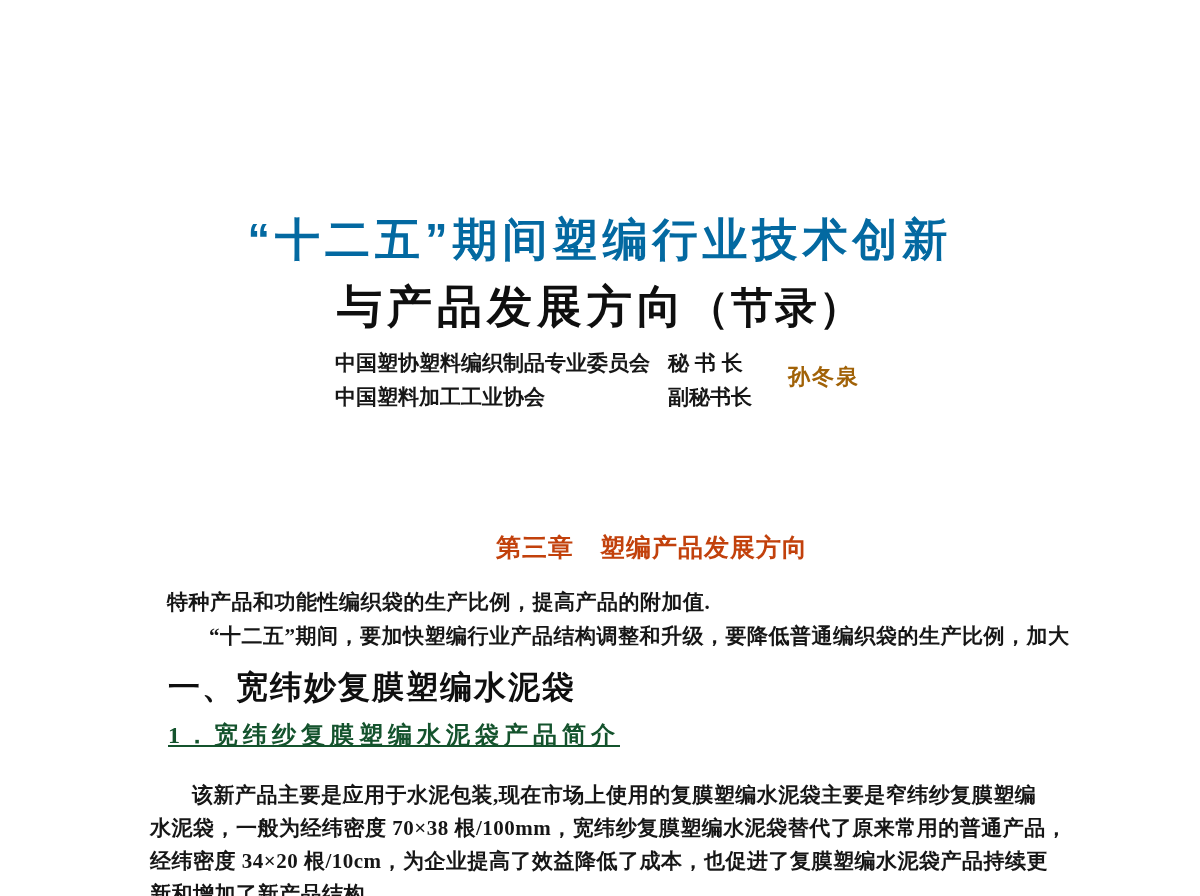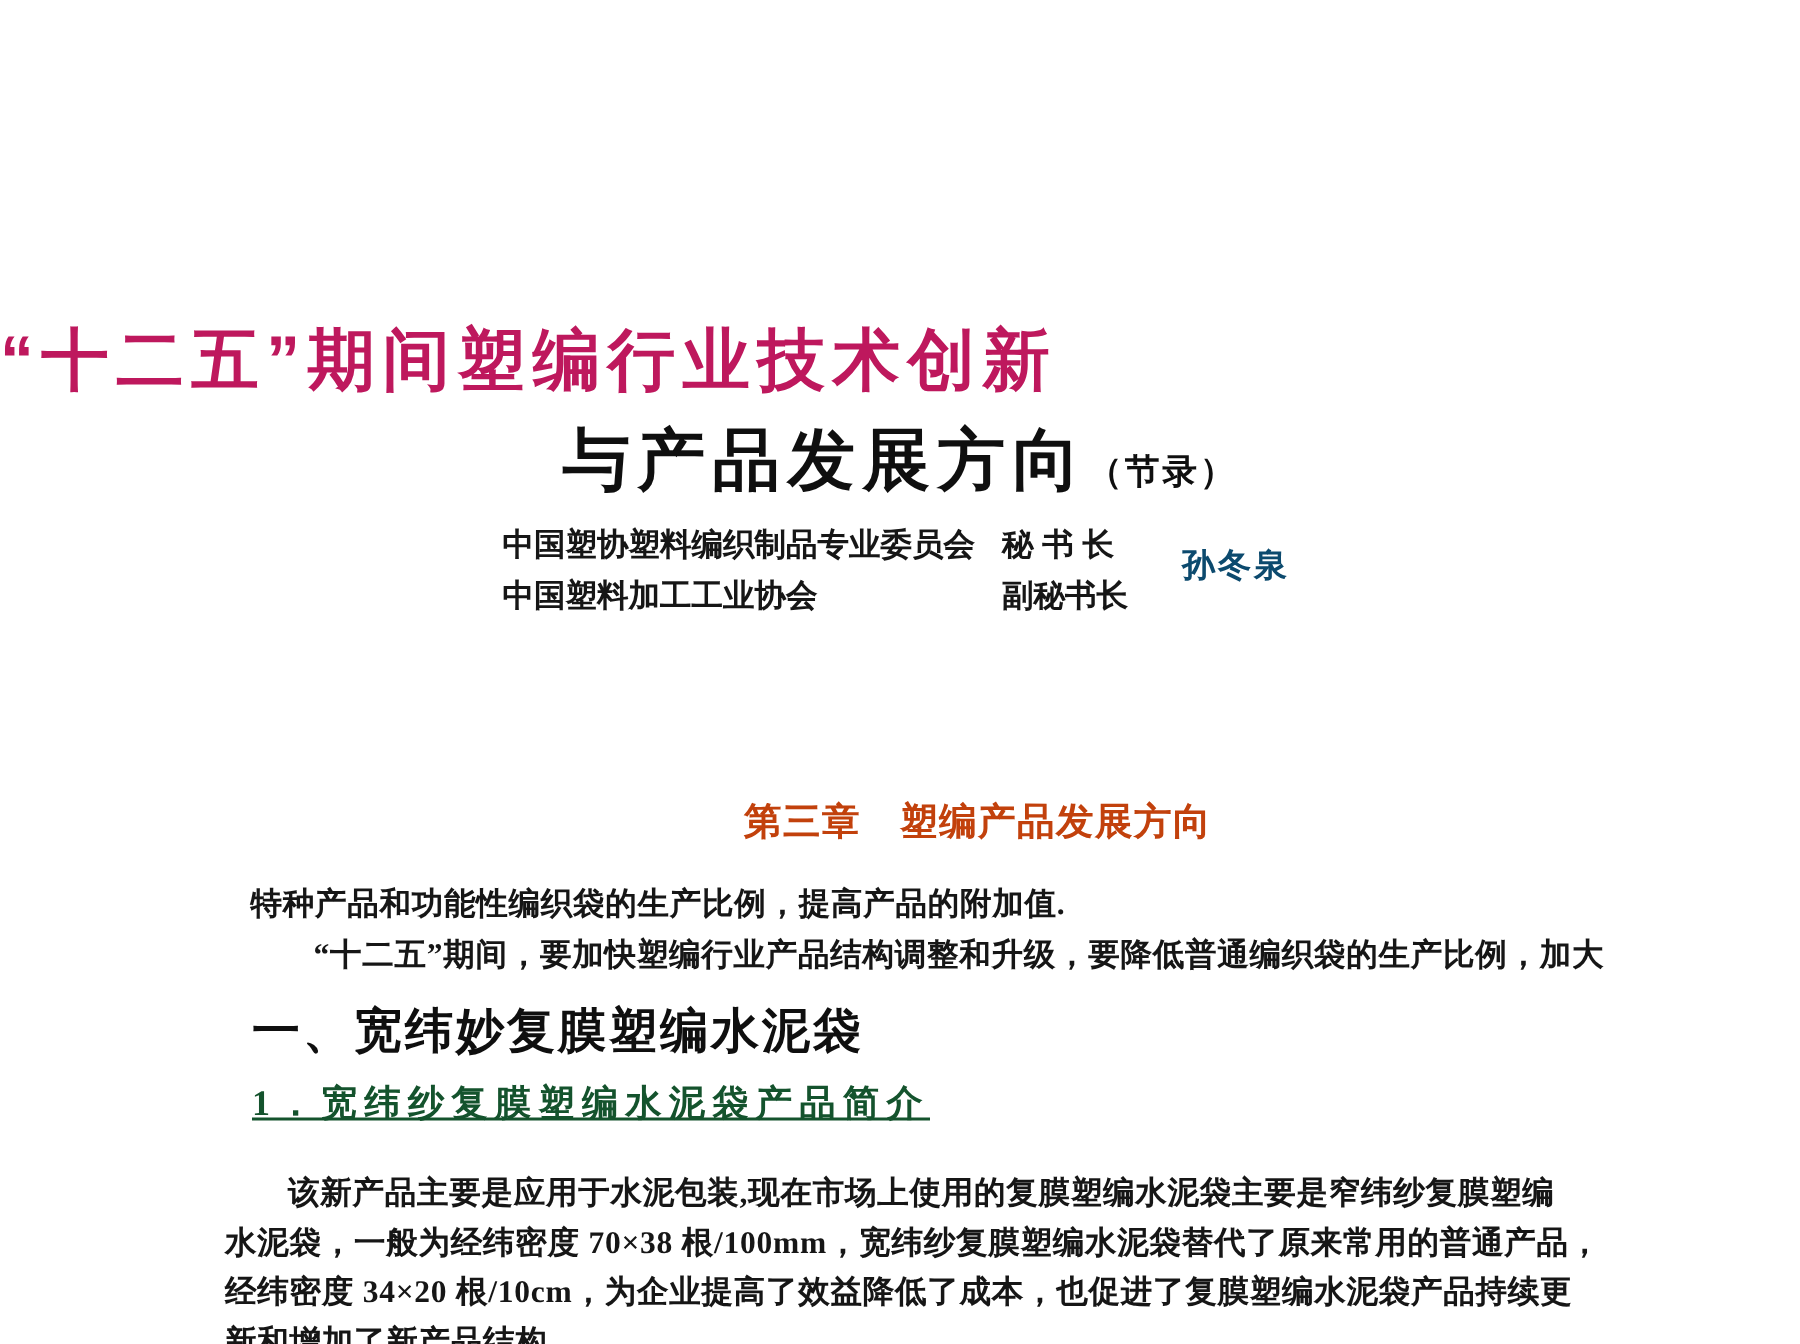--- a/index.html
+++ b/index.html
@@ -19,40 +19,41 @@
     position: absolute;
     inset: 0;
     background: #ffffff;
   }
   
   .doc-title-line1 {
     position: absolute;
     top: 210px;
     left: 0;
     width: 100%;
+    text-align: center;
     font-family: "Liberation Sans", sans-serif;
     font-weight: bold;
     font-size: 45px;
     letter-spacing: 5px;
-    color: #be185d;
+    color: #0369a1;
   }
   .doc-title-line2 {
     position: absolute;
     top: 277px;
     left: 0;
     width: 100%;
     text-align: center;
     font-family: "Liberation Sans", sans-serif;
     font-weight: bold;
     font-size: 45px;
     letter-spacing: 5px;
     color: #0f0f0f;
   }
   .doc-title-line2 .paren {
-    font-size: 23px;
+    font-size: 42px;
     letter-spacing: 2px;
   }
   
   .byline {
     position: absolute;
     top: 346px;
     left: 335px;
     font-family: "Liberation Sans", sans-serif;
     font-weight: bold;
     font-size: 21px;
@@ -73,21 +74,21 @@
     white-space: pre;
   }
   .byline-author {
     position: absolute;
     top: 362px;
     left: 788px;
     font-family: "Liberation Sans", sans-serif;
     font-weight: bold;
     font-size: 22px;
     letter-spacing: 2px;
-    color: #0c4a6e;
+    color: #a16207;
   }
   
   .chapter-heading {
     position: absolute;
     top: 531px;
     left: 16px;
     width: 100%;
     text-align: center;
     font-family: "Liberation Sans", sans-serif;
     font-weight: bold;

